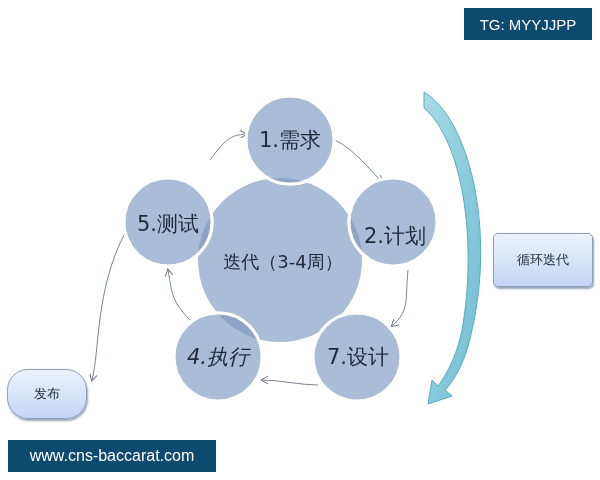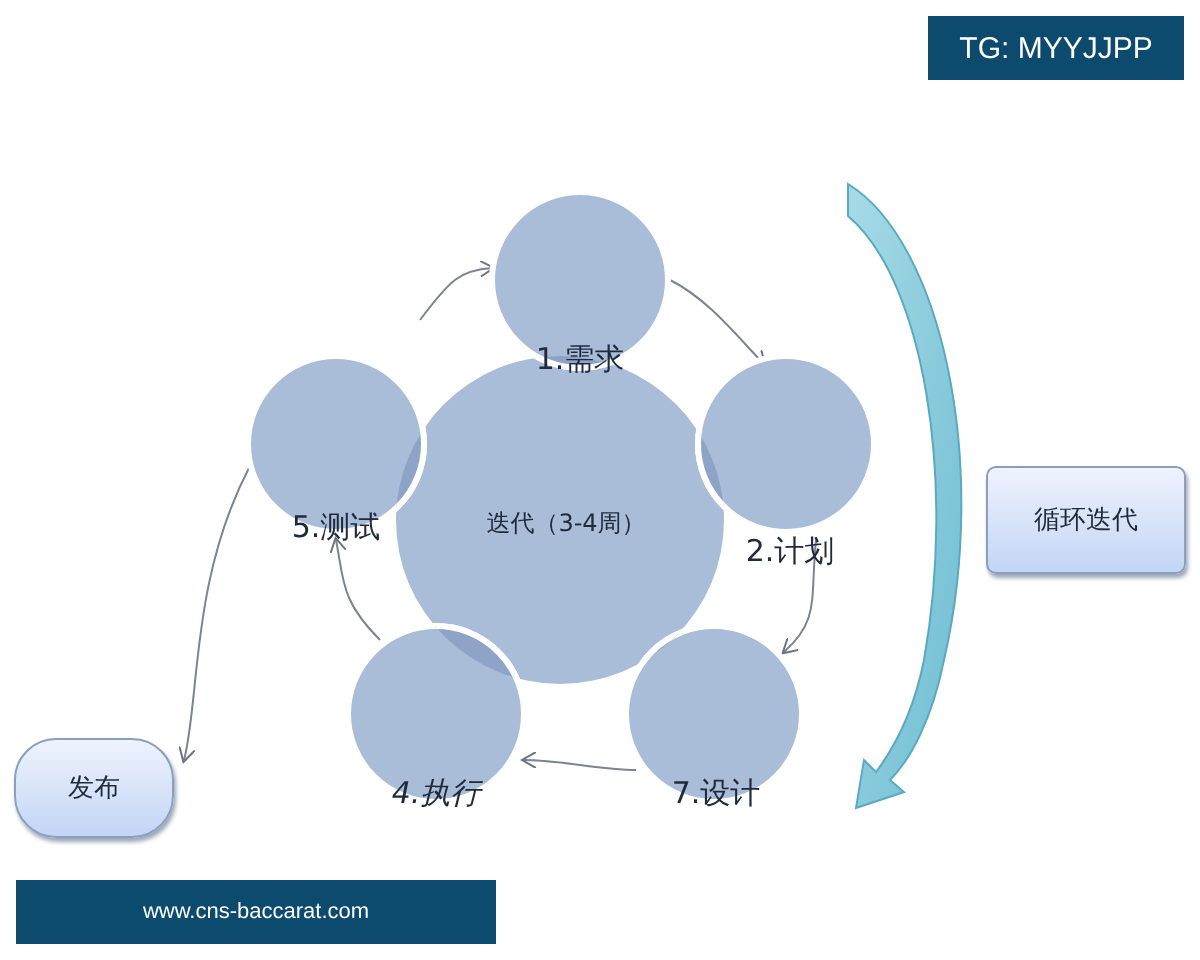--- a/index.html
+++ b/index.html
@@ -1,21 +1,21 @@
 <!DOCTYPE html>
 <html><head>
 <meta charset="utf-8">
 <style>
   html, body { margin:0; padding:0; }
   body { width:600px; height:480px; background:#ffffff; position:relative; overflow:hidden;
          font-family:"DejaVu Sans", sans-serif; }
   svg.diagram { position:absolute; left:0; top:0; }
   .lbl { position:absolute; color:#1f2a3a; white-space:nowrap; transform:translate(-50%,-50%); }
-  .node-lbl { font-size:15px;margin-top:40px; }
-  .center-lbl { font-size:12px; }
+  .node-lbl { font-size:21px; }
+  .center-lbl { font-size:18px; }
   .box { position:absolute; border:1px solid #8a9fbe; border-radius:5px;
          background:linear-gradient(#eef3fd, #c3d5f5); box-shadow:1px 2px 2px #9aa6b8;
          display:flex; align-items:center; justify-content:center; font-size:13px; color:#1f2a3a; }
   .wm { position:absolute; background:#0c4a6e; color:#ffffff; font-family:"Liberation Sans", sans-serif;
         display:flex; align-items:center; justify-content:center; }
 </style>
 </head>
 <body>
 
 <svg class="diagram" width="600" height="480" viewBox="0 0 600 480">
@@ -70,13 +70,13 @@
 <div class="lbl node-lbl" style="left:168px;top:224px;">5.测试</div>
 
 <div class="box" style="left:7px;top:369px;width:78px;height:48px;border-radius:21px;">
   <span>发布</span>
 </div>
 <div class="box" style="left:493px;top:233px;width:98px;height:52px;">
   <span>循环迭代</span>
 </div>
 
 <div class="wm" style="left:464px;top:8px;width:128px;height:32px;font-size:15px;">TG: MYYJJPP</div>
-<div class="wm" style="left:8px;top:440px;width:240px;height:32px;font-size:11px;">www.cns-baccarat.com</div>
+<div class="wm" style="left:8px;top:440px;width:208px;height:32px;font-size:16px;">www.cns-baccarat.com</div>
 
 </body></html>

